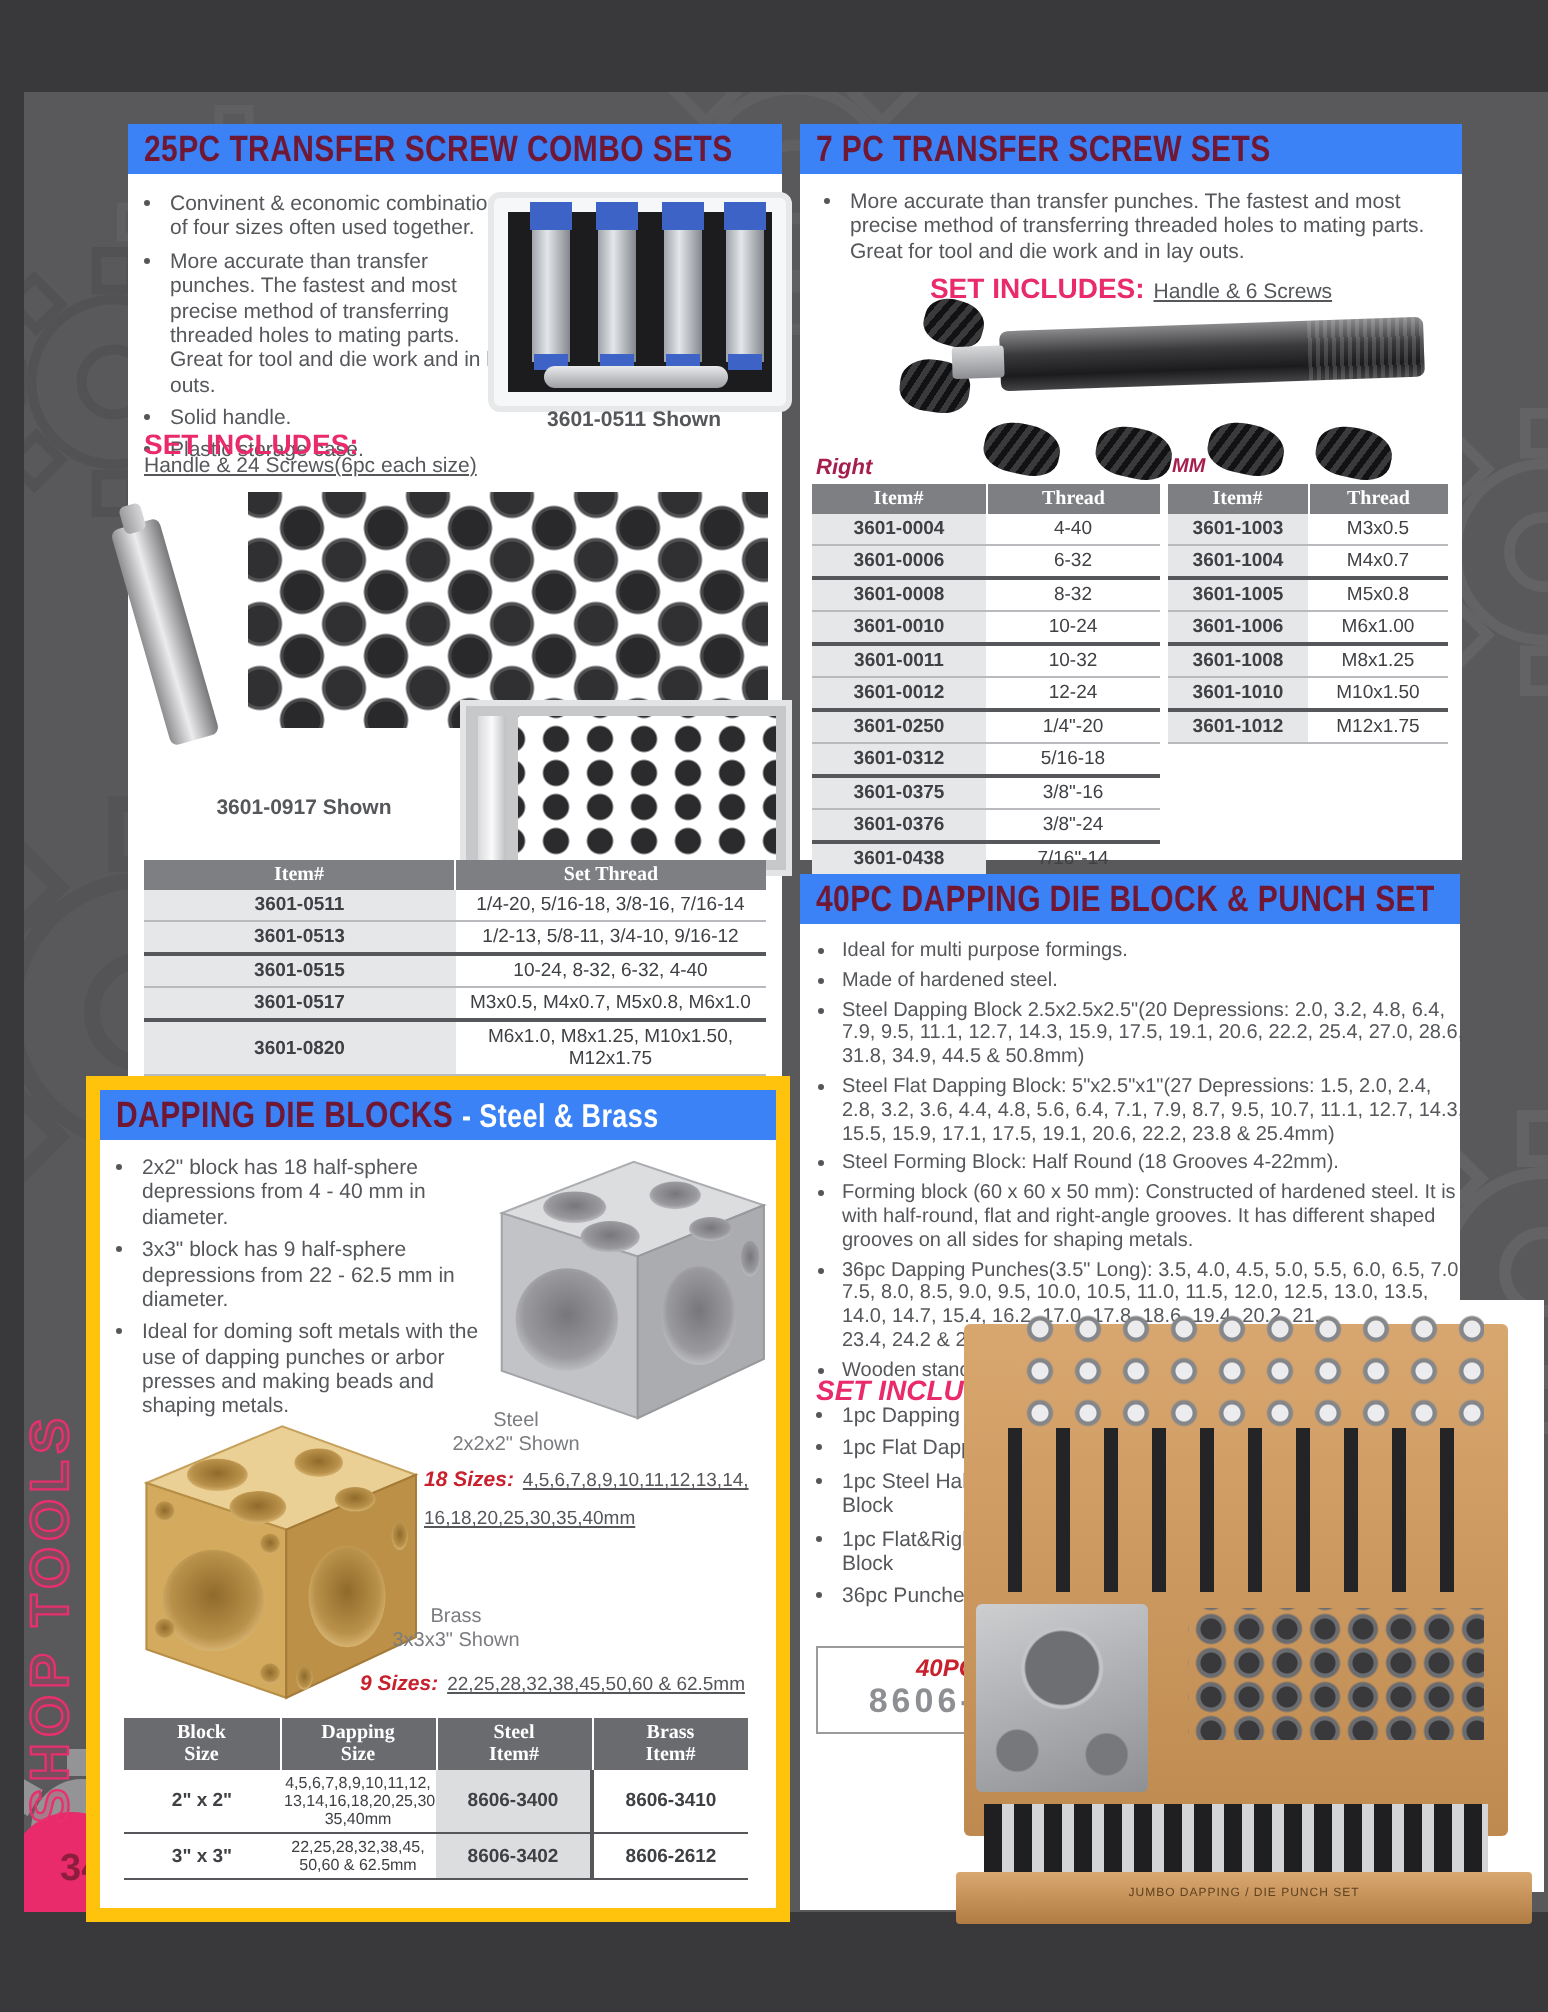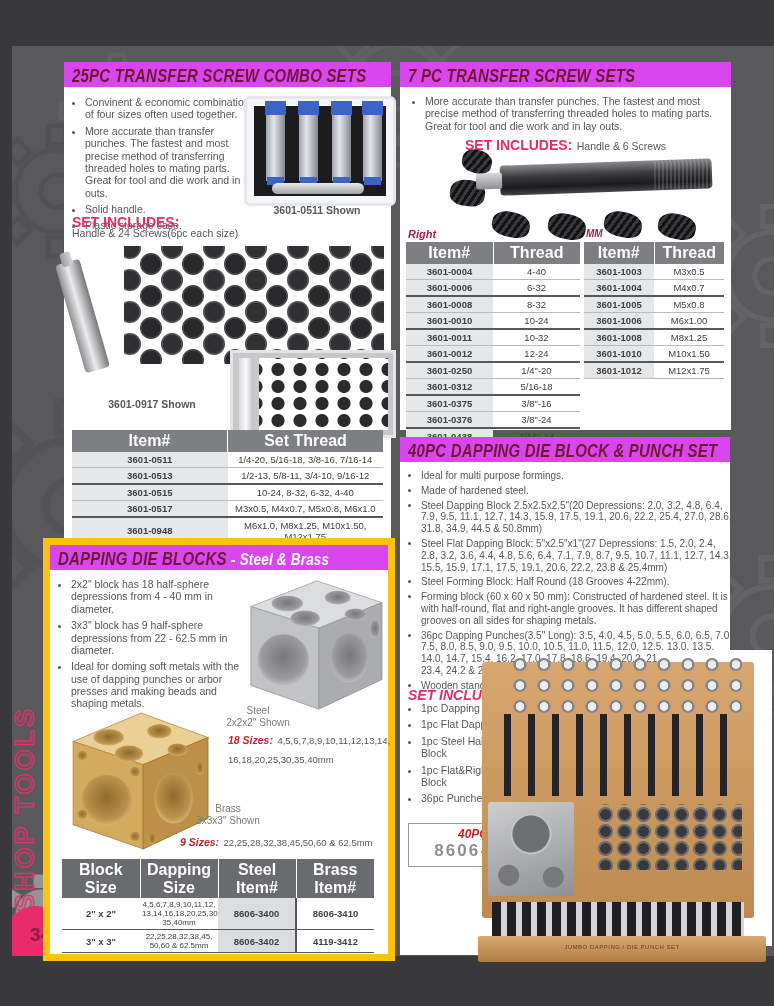--- a/index.html
+++ b/index.html
@@ -8,39 +8,39 @@
     background:#39393B;
     font-family:"Liberation Sans", sans-serif;
     -webkit-font-smoothing:antialiased;
   }
   .abs { position:absolute; }
   
   .page { position:absolute; left:12px; top:46px; width:762px; height:910px; background:#59595B; overflow:hidden; }
   .gear { position:absolute; opacity:.55; }
   
   .panel { position:absolute; background:#fff; }
-  .hdr { position:absolute; left:0; top:0; right:0; height:25px; background:#d946ef; overflow:hidden;font-style:italic; }
+  .hdr { position:absolute; left:0; top:0; right:0; height:25px; background:#3b82f6; overflow:hidden; }
   .hdr .t {
     display:inline-block; font-weight:bold; font-size:15px; color:#701734;
     padding:4px 8px 0; letter-spacing:.2px; white-space:nowrap;
     transform:scaleY(1.22); transform-origin:left center;
   }
   .hdr .t .sub { color:#ffffff; font-size:13.5px; }
   ul.blt { margin:0; padding:0 0 0 13px; color:#55575B; }
   ul.blt li { font-size:10.5px; line-height:1.18; margin-bottom:4px; }
   ul.blt.small li { font-size:10px; margin-bottom:3px; }
   .pinklbl { color:#E92A6B; font-weight:bold; font-size:14px; }
   .redlbl  { color:#C8202C; font-weight:bold; font-style:italic; }
-  .gtxt { color:#55575B; font-size:10.5px; }
+  .gtxt { color:#55575B; font-size:10.5px;text-decoration:underline; }
   .cap { color:#55575B; font-size:10.5px; font-weight:bold; text-align:center; }
   .cap2 { color:#7B7C80; font-size:10px; text-align:center; white-space:pre-line; line-height:1.15; }
 
   
   table.tbl { width:100%; border-collapse:collapse; table-layout:fixed; }
-  table.tbl th { background:#7E7F83; color:#fff; font-size:16px; padding:2px 1px; border-right:1px solid #fff; white-space:pre-line; line-height:1.1; }
+  table.tbl th { background:#7E7F83; color:#fff; font-size:10px; padding:2px 1px; border-right:1px solid #fff; white-space:pre-line; line-height:1.1;font-family:Liberation Serif, serif; }
   table.tbl th:last-child { border-right:none;margin-left:17px; }
   table.tbl td { font-size:9.5px; color:#3E4044; text-align:center; padding:2px 2px; overflow:hidden; }
   table.tbl td:first-child { background:#E6E7E8; font-weight:bold; }
   table.tbl tbody tr { border-bottom:1px solid #B9BABE; }
   table.tbl tbody tr:nth-child(even) { border-bottom:2px solid #55575B; }
   table.tbl-combo td:first-child { width:30%; }
   table.tbl-inch td:first-child { width:54%; }
   table.tbl-dap th { background:#6A6B6F; }
   table.tbl-dap td:first-child { background:#fff; width:17%; }
   table.tbl-dap td:nth-child(2) { font-size:8px; width:34%; }
@@ -235,21 +235,21 @@
           </tr>
           <tr>
             <td>3601-0515</td>
             <td>10-24, 8-32, 6-32, 4-40</td>
           </tr>
           <tr>
             <td>3601-0517</td>
             <td>M3x0.5, M4x0.7, M5x0.8, M6x1.0</td>
           </tr>
           <tr>
-            <td>3601-0948</td>
+            <td>3601-0820</td>
             <td>M6x1.0, M8x1.25, M10x1.50, M12x1.75</td>
           </tr>
           <tr>
             <td>3601-0521</td>
             <td>M14x2.00, M16x2.00, M20x2.50, M24x3.00</td>
           </tr>
         </tbody>
       </table>
   </div>
 </div>
@@ -439,21 +439,21 @@
     <ellipse cx="52" cy="29" rx="16" ry="8" fill="url(#dimSteel)"></ellipse>
     <ellipse cx="103" cy="23" rx="13" ry="7" fill="url(#dimSteel)"></ellipse>
     <ellipse cx="70" cy="44" rx="15" ry="8" fill="url(#dimSteel)"></ellipse>
     <ellipse cx="121" cy="40" rx="11" ry="6" fill="url(#dimSteel)"></ellipse>
     <circle cx="48" cy="86" r="26" fill="url(#dimSteel)"></circle>
     <ellipse cx="115" cy="84" rx="19" ry="25" fill="url(#dimSteel)"></ellipse>
     <ellipse cx="141" cy="55" rx="5" ry="9" fill="url(#dimSteel)"></ellipse>
   </svg>
   <div class="abs cap2" style="left:162px;top:160px;width:92px;">Steel
 2x2x2" Shown</div>
-  <div class="abs sizesline" style="left:162px;top:184px;width:172px;margin-left:16px;">
+  <div class="abs sizesline" style="left:162px;top:184px;width:172px;">
     <span class="redlbl" style="font-size:10.5px;">18 Sizes:</span>
     <span class="gtxt">4,5,6,7,8,9,10,11,12,13,14, 16,18,20,25,30,35,40mm</span>
   </div>
 
   <svg class="abs" style="left:8px;top:162px;" width="152" height="146" viewBox="0 0 150 144">
     <polygon points="15,34 82,6 148,30 84,57" fill="#EBD096" stroke="#C5A15C" stroke-width="1"></polygon>
     <polygon points="15,34 84,57 84,140 15,116" fill="#D4AA5F" stroke="#B68E45" stroke-width="1"></polygon>
     <polygon points="84,57 148,30 148,110 84,140" fill="#BC9147" stroke="#A37A37" stroke-width="1"></polygon>
     <ellipse cx="50" cy="30" rx="15" ry="8" fill="url(#dimBrass)"></ellipse>
     <ellipse cx="100" cy="24" rx="12" ry="7" fill="url(#dimBrass)"></ellipse>
@@ -493,18 +493,18 @@
           <tr>
             <td>2" x 2"</td>
             <td>4,5,6,7,8,9,10,11,12, 13,14,16,18,20,25,30, 35,40mm</td>
             <td>8606-3400</td>
             <td>8606-3410</td>
           </tr>
           <tr>
             <td>3" x 3"</td>
             <td>22,25,28,32,38,45, 50,60 &amp; 62.5mm</td>
             <td>8606-3402</td>
-            <td>4119-3412</td>
+            <td>8606-2612</td>
           </tr>
         </tbody>
       </table>
   </div>
 </div>
 
 </body></html>

